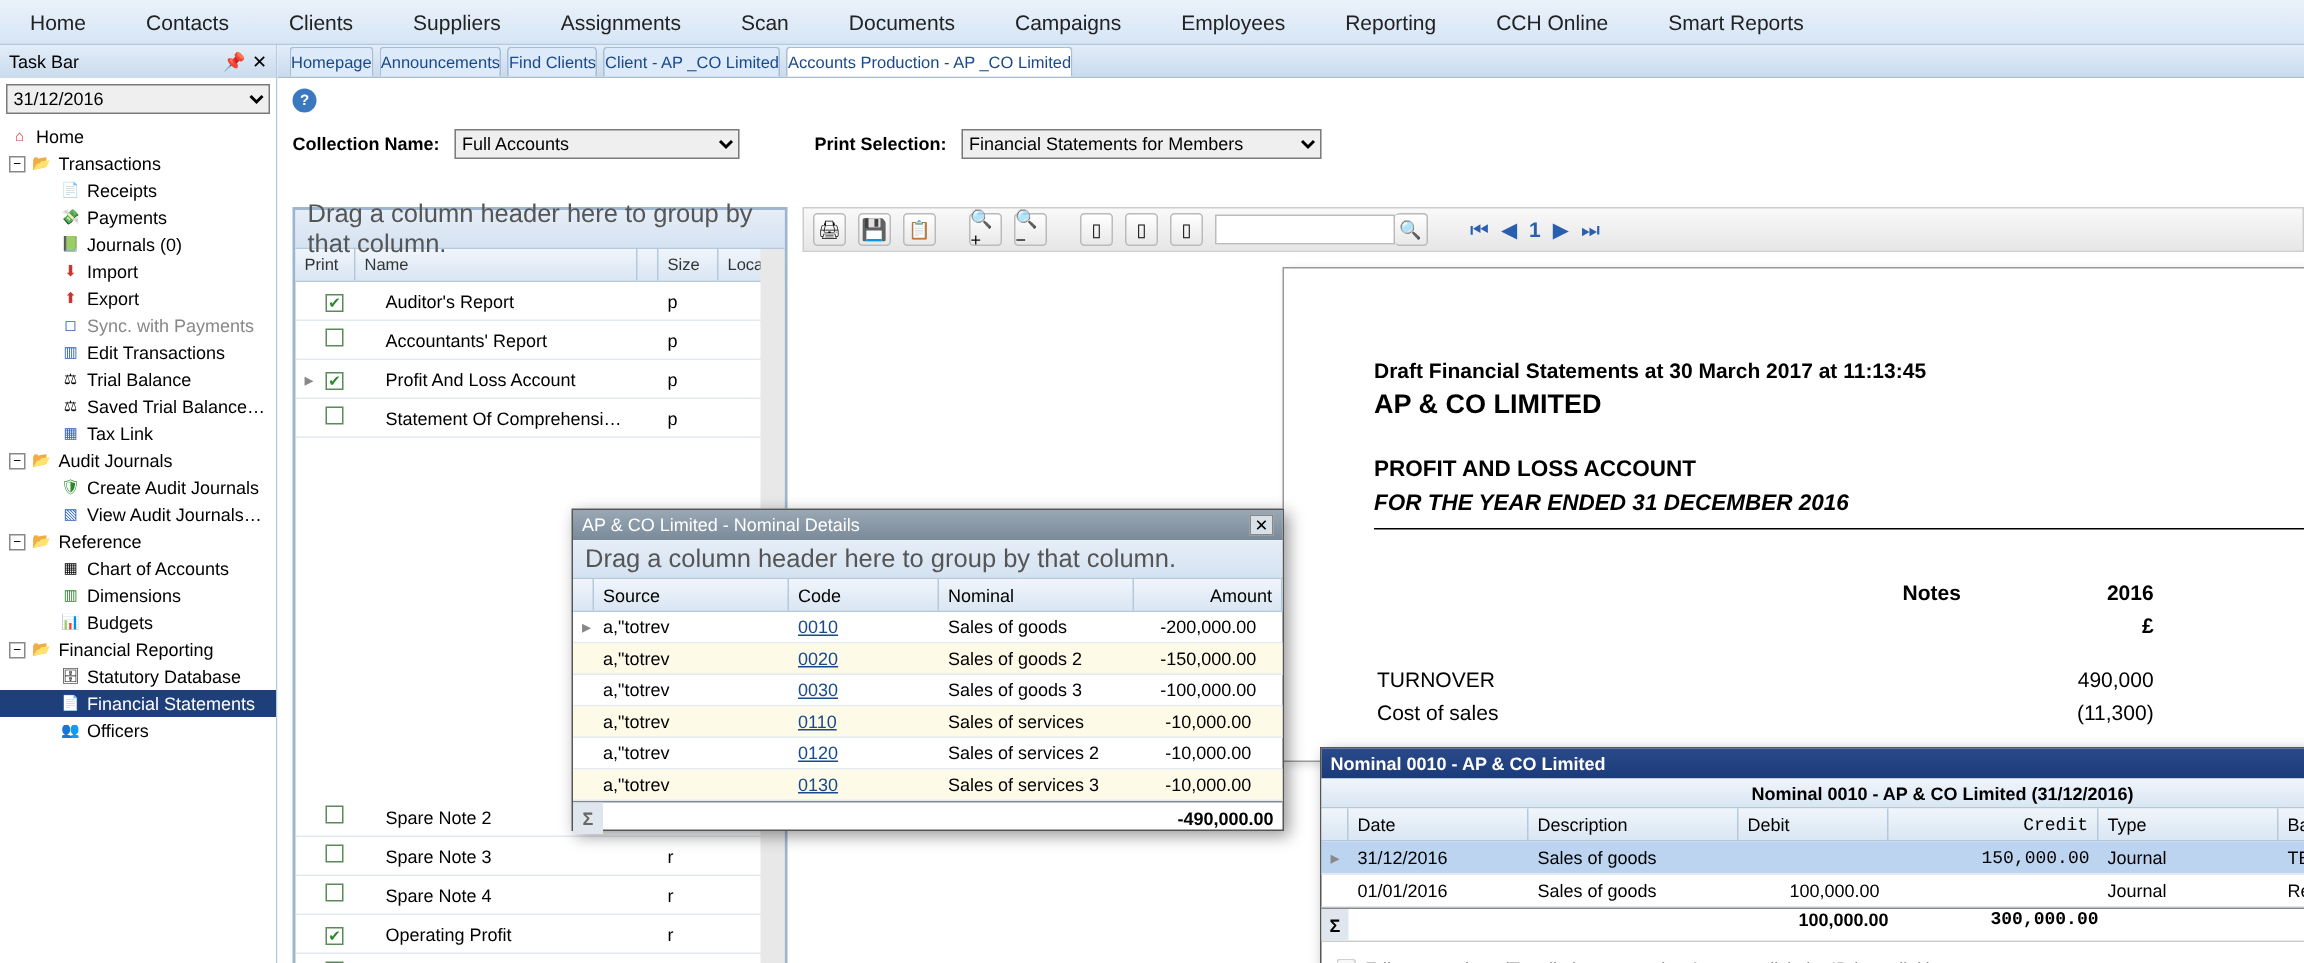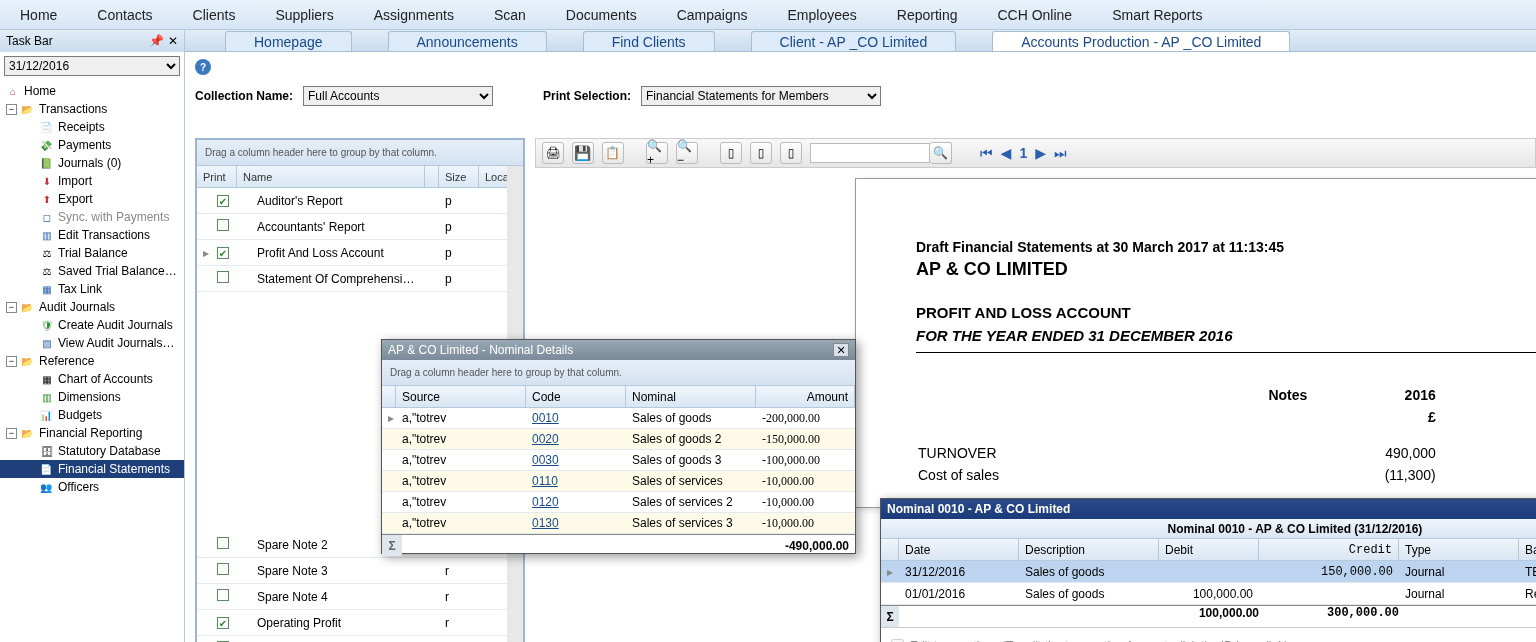--- a/index.html
+++ b/index.html
@@ -25,35 +25,35 @@
 .tree-icon { width: 14px; height: 14px; display: inline-flex; align-items: center; justify-content: center; font-size: 10px; }
 .expand { width: 11px; height: 11px; border: 1px solid #888; display: inline-flex; align-items: center; justify-content: center; font-size: 9px; line-height: 1; background: #fff; cursor: pointer; }
 .folder { color: #e8b23a; }
 .blue-icon { color: #2a5fb0; }
 .red-icon { color: #c33; }
 .green-icon { color: #2a8a2a; }
 
 
 .content { flex: 1; display: flex; flex-direction: column; position: relative; background: #fff; }
 .tabs-strip { background: linear-gradient(#e3edf8,#c9dbed); height: 22px; display: flex; align-items: flex-end; padding-left: 8px; border-bottom: 1px solid #a9bdd3; }
-.tab { height: 20px; padding: 0 28px; display: flex; align-items: center; border: 1px solid #a9bdd3; border-bottom: none; background: #dceafa; margin-right: 4px; border-radius: 3px 3px 0 0; color: #1a4a8a; cursor: pointer; font-size: 14px; margin-left: 32px; }
+.tab { height: 20px; padding: 0 0; display: flex; align-items: center; border: 1px solid #a9bdd3; border-bottom: none; background: #dceafa; margin-right: 4px; border-radius: 3px 3px 0 0; color: #1a4a8a; cursor: pointer; font-size: 11px; }
 .tab.active { background: #fff; }
 
 .toolbar-row { height: 30px; display: flex; align-items: center; padding: 4px 10px; gap: 10px; }
 .help-icon { width: 16px; height: 16px; border-radius: 50%; background: #3a78c0; color: #fff; display: flex; align-items: center; justify-content: center; font-size: 10px; font-weight: bold; }
 
 .selectors { height: 28px; display: flex; align-items: center; padding: 0 10px; gap: 10px; }
 .selectors label { font-weight: bold; font-size: 12px; }
 .selectors select { height: 20px; border: 1px solid #7a7a7a; font-size: 12px; }
 .sel-collection { width: 190px; }
 .sel-print { width: 240px; }
 
 
 .stmt-panel { position: absolute; top: 108px; left: 10px; width: 330px; height: 530px; border: 2px solid #9eb5d0; background: #fff; }
-.grouping { background: linear-gradient(#e6eef7,#d4e2f1); height: 26px; display: flex; align-items: center; padding: 0 8px; color: #555; border-bottom: 1px solid #b5c9dc; font-size: 10px; }
+.grouping { background: linear-gradient(#e6eef7,#d4e2f1); height: 26px; display: flex; align-items: center; padding: 0 8px; color: #555; border-bottom: 1px solid #b5c9dc; font-size: 17px; }
 .grid-head { background: linear-gradient(#f0f5fb,#d9e6f3); height: 22px; display: flex; border-bottom: 1px solid #b5c9dc; }
 .grid-head div { border-right: 1px solid #b5c9dc; padding: 0 6px; display: flex; align-items: center; font-size: 11px; color: #333; }
 .col-print { width: 40px; }
 .col-name { flex: 1; }
 .col-size { width: 40px; }
 .col-local { width: 44px; }
 .grid-body { overflow: auto; height: calc(100% - 48px); }
 .grid-row { height: 26px; display: flex; border-bottom: 1px solid #e2e9f1; align-items: center; }
 .grid-row > div { padding: 0 6px; }
 .chk { width: 12px; height: 12px; border: 1px solid #5a8a5a; display: inline-flex; align-items: center; justify-content: center; color: #2a8a2a; font-size: 10px; }
@@ -88,21 +88,21 @@
 .nd-grid-head { background: linear-gradient(#f0f5fb,#d9e6f3); height: 22px; display: flex; border-bottom: 1px solid #b5c9dc; }
 .nd-grid-head div { border-right: 1px solid #b5c9dc; padding: 0 6px; display: flex; align-items: center; }
 .nd-col-src { width: 130px; }
 .nd-col-code { width: 100px; }
 .nd-col-nom { width: 130px; }
 .nd-col-amt { flex: 1; justify-content: flex-end; }
 .nd-row { height: 21px; display: flex; border-bottom: 1px solid #e2e9f1; align-items: center; }
 .nd-row.alt { background: #fdfbe8; }
 .nd-row > div { padding: 0 6px; }
 .nd-row .code { color: #1a4a8a; text-decoration: underline; cursor: pointer; }
-.nd-row .amt { text-align: left; font-family: Liberation Serif, serif; }
+.nd-row .amt { text-align: center; }
 .nd-sum { height: 22px; display: flex; border-top: 1px solid #888; font-weight: bold; }
 .nd-sum .sigma { width: 20px; background: #e0e6ed; display: flex; align-items: center; justify-content: center; color: #666; }
 .nd-sum .total { flex: 1; text-align: right; padding: 0 6px; display: flex; align-items: center; justify-content: flex-end; }
 
 
 .dialog.nominal-0010 { top: 468px; left: 695px; width: 830px; height: 170px; }
 .n10-title { background: linear-gradient(#2a4a8a,#1a3a7a); height: 20px; color: #fff; display: flex; align-items: center; padding: 0 6px; justify-content: space-between; font-size: 11px; font-weight: bold; }
 .n10-subtitle { background: linear-gradient(#f0f5fb,#d9e6f3); height: 20px; text-align: center; font-weight: bold; display: flex; align-items: center; justify-content: center; border-bottom: 1px solid #b5c9dc; }
 .n10-head { background: linear-gradient(#f0f5fb,#d9e6f3); height: 22px; display: flex; border-bottom: 1px solid #b5c9dc; }
 .n10-head div { border-right: 1px solid #b5c9dc; padding: 0 6px; display: flex; align-items: center; }

